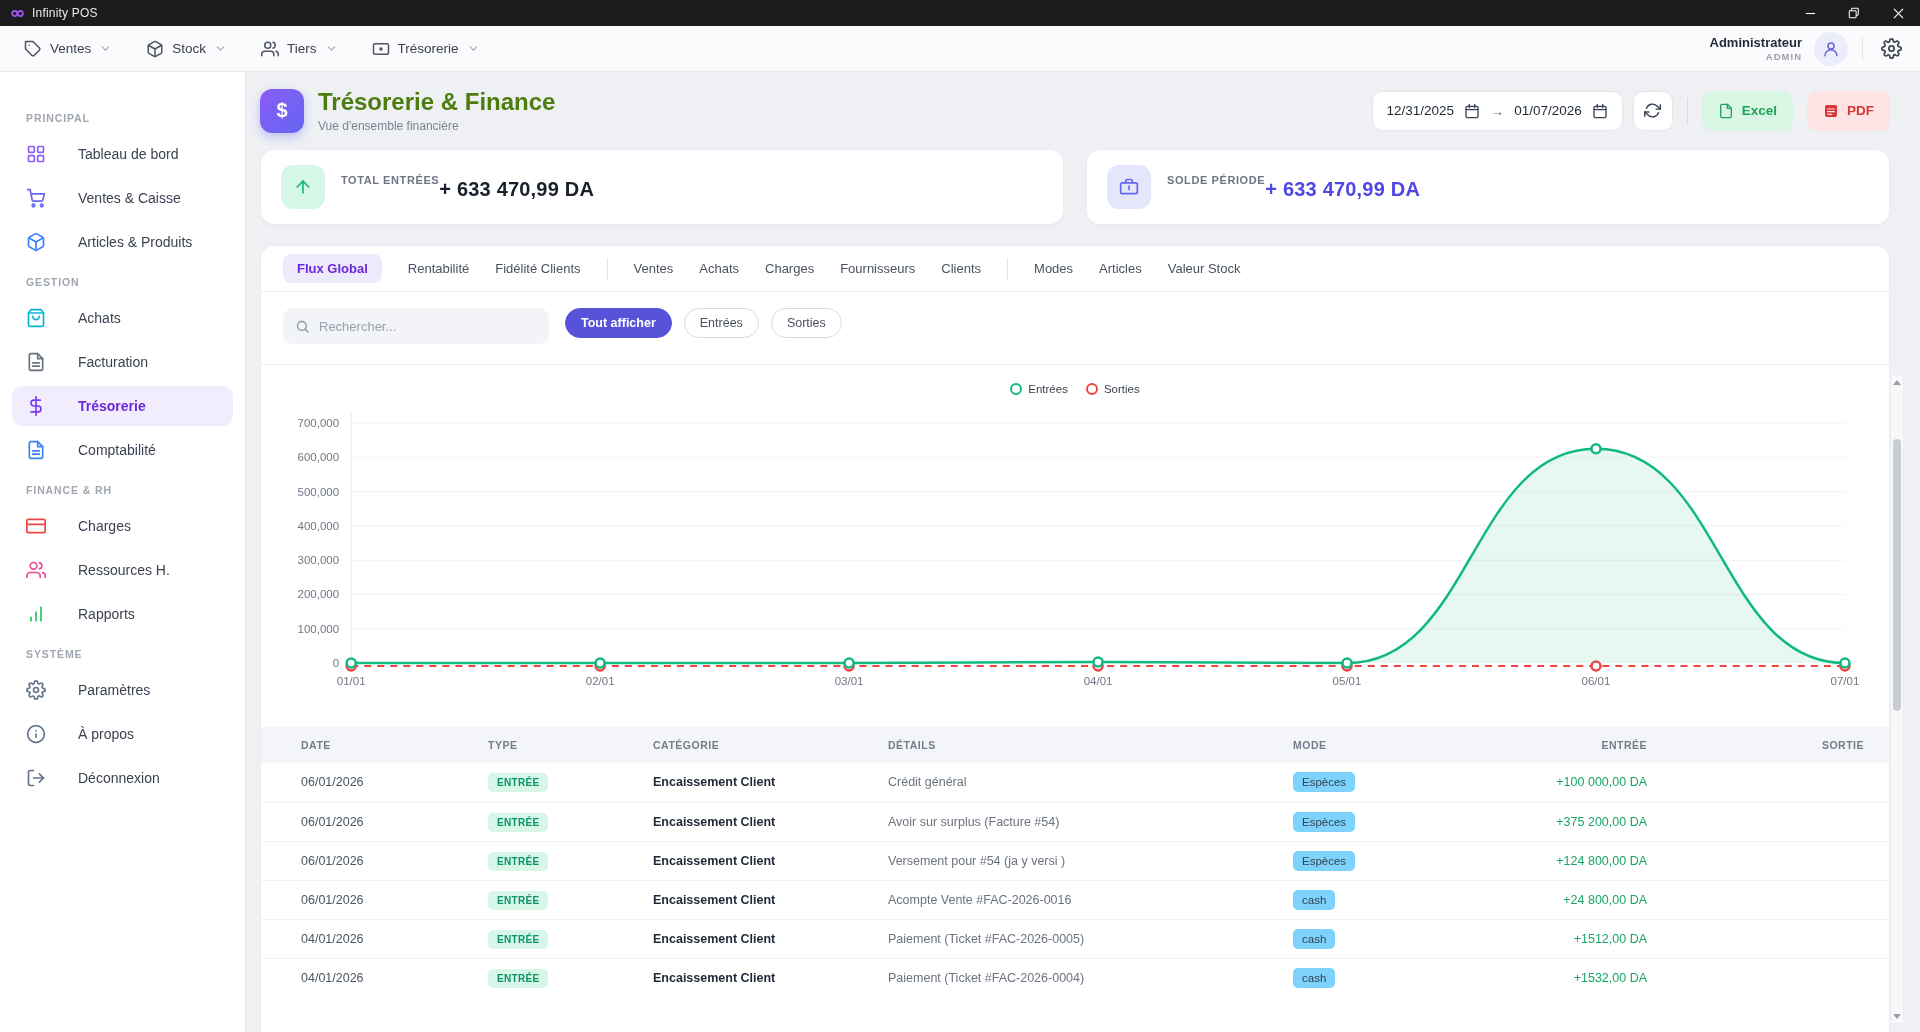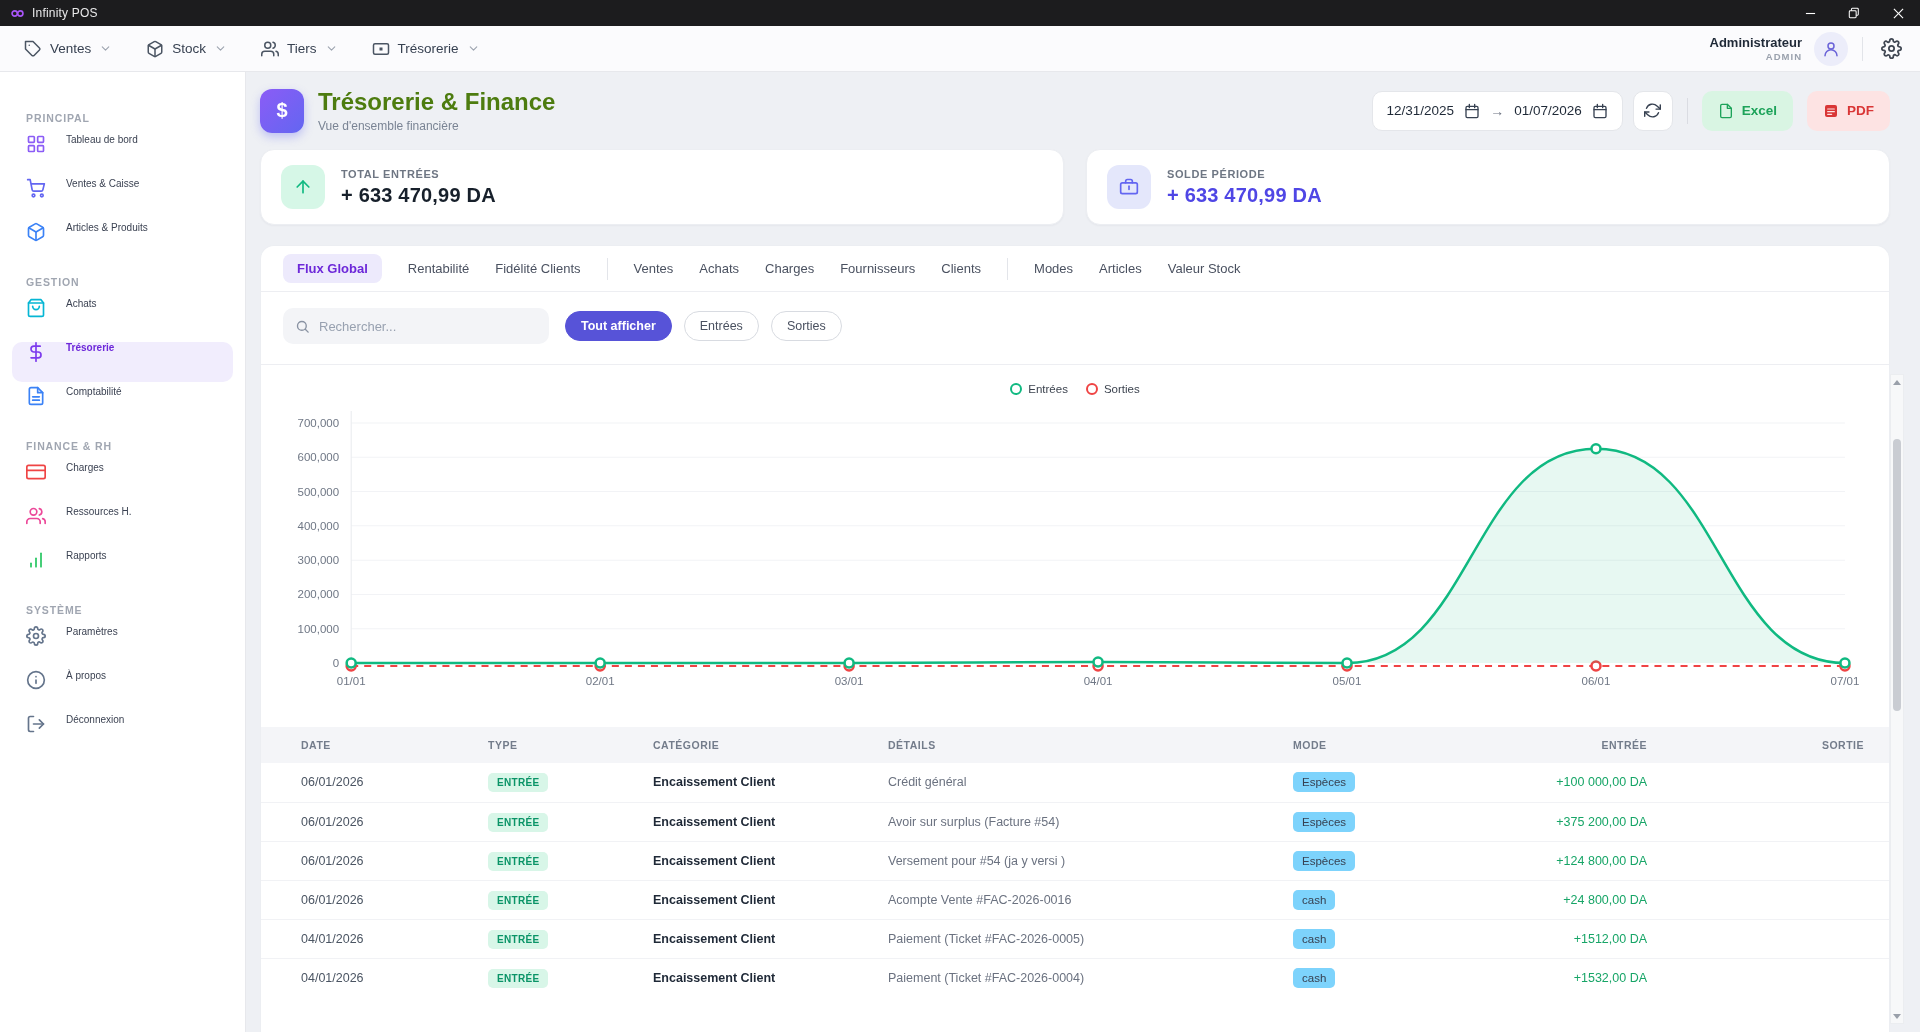--- a/index.html
+++ b/index.html
@@ -24,21 +24,21 @@
   .user-name { font-size:13px; font-weight:bold; color:#1f2937; }
   .user-role { font-size:9.5px; font-weight:bold; color:#9aa1ad; letter-spacing:1px; margin-top:1px; }
   .avatar { width:34px; height:34px; border-radius:50%; background:#ecedfa; display:flex; align-items:center; justify-content:center; color:#6a63d8; }
   .mb-divider { width:1px; height:24px; background:#e2e4e9; margin:0 14px; }
   .gear-btn { color:#3f4652; display:flex; padding:4px; }
 
   
   .app { display:flex; height:960px; }
   .sidebar { width:246px; background:#fff; border-right:1px solid #e7e8ec; padding-top:26px; flex-shrink:0; overflow:hidden; }
   .side-title { margin:14px 4px 10px 26px; font-size:10.5px; font-weight:bold; color:#a0a6b1; letter-spacing:.9px; }
-  .side-item { height:40px; margin:4px 12px; padding:0 14px; border-radius:10px; display:flex; align-items:flex-start; gap:20px; font-size:10px; color:#3b4252; cursor:pointer; }
+  .side-item { height:40px; margin:4px 12px; padding:0 14px; border-radius:10px; display:flex; align-items:center; gap:32px; font-size:14px; color:#3b4252; cursor:pointer; }
   .side-item .sicon { display:flex; }
   .side-item.active { background:#f1edfd; color:#6d28d9; font-weight:bold; }
   .main { flex:1; padding:16px 30px 0 14px; display:flex; flex-direction:column; min-width:0; }
 
   
   .page-header { display:flex; align-items:center; margin-bottom:16px; flex-shrink:0; }
   .ph-icon { width:44px; height:44px; border-radius:12px; background:linear-gradient(135deg,#8b5cf6,#6366f1); color:#fff; display:flex; align-items:center; justify-content:center; font-size:20px; font-weight:bold; box-shadow:0 4px 10px rgba(99,102,241,.35); }
   .ph-titles { margin-left:14px; }
   .ph-title { font-size:24px; font-weight:bold; color:#4d7c0f; }
   .ph-sub { font-size:12px; color:#7a8494; margin-top:3px; }
@@ -49,32 +49,32 @@
   .icon-btn { width:40px; height:40px; background:#fff; border:1px solid #e4e6ea; border-radius:10px; display:flex; align-items:center; justify-content:center; color:#374151; margin-left:10px; }
   .ph-divider { width:1px; height:26px; background:#dadce2; margin:0 14px; }
   .btn-export { height:40px; border-radius:10px; padding:0 16px; display:flex; align-items:center; gap:8px; font-size:13.5px; font-weight:bold; }
   .btn-excel { background:#d9f5e3; color:#1da35a; margin-right:14px; }
   .btn-pdf { background:#fde3e3; color:#d93636; }
 
   
   .stats-row { display:flex; gap:22px; margin-bottom:20px; flex-shrink:0; }
   .stat-card { flex:1; background:#fff; border:1px solid #eceef2; border-radius:14px; padding:15px 20px; display:flex; align-items:center; gap:16px; box-shadow:0 1px 2px rgba(16,24,40,.04); }
   .stat-ico { width:44px; height:44px; border-radius:12px; display:flex; align-items:center; justify-content:center; flex-shrink:0; }
-  .stat-txt { display:flex; flex-direction:column; }
+  .stat-txt { display:flex; flex-direction:row; }
   .stat-label { font-size:11px; font-weight:bold; color:#6e7683; letter-spacing:.6px; }
   .stat-value { font-size:20px; font-weight:bold; margin-top:4px; letter-spacing:.2px; }
 
   
   .panel { flex:1; background:#fff; border:1px solid #eceef2; border-bottom:none; border-radius:14px 14px 0 0; min-height:0; overflow:hidden; }
   .tabs { display:flex; align-items:center; gap:26px; padding:8px 22px; border-bottom:1px solid #edeef2; }
   .tab { font-size:13px; color:#4a5160; padding:7px 0; white-space:nowrap; }
   .tab.active { background:#edeafc; color:#6d28d9; font-weight:bold; padding:7px 14px; border-radius:8px; }
   .tab-divider { width:1px; height:22px; background:#e3e5ea; }
 
-  .filterbar { display:flex; align-items:center; padding:16px 22px 20px 22px; border-bottom:1px solid #edeef2; }
+  .filterbar { display:flex; align-items:flex-start; padding:16px 22px 20px 22px; border-bottom:1px solid #edeef2; }
   .search { width:266px; height:36px; background:#f3f4f7; border-radius:10px; display:flex; align-items:center; gap:9px; padding:0 12px; margin-right:16px; color:#8a93a3; }
   .search input { flex:1; border:none; background:transparent; outline:none; font-size:13px; color:#374151; }
   .search input::placeholder { color:#98a1b0; }
   .filter-pills { display:flex; align-items:center; gap:12px; }
   .pill { height:30px; border-radius:15px; padding:0 15px; font-size:12.5px; color:#4a5160; background:#fff; border:1px solid #d8dbe1; }
   .pill.active { background:#5753d8; border-color:#5753d8; color:#fff; font-weight:bold; }
 
   
   .chart-block { padding:12px 20px 0 20px; }
   .legend { display:flex; justify-content:center; align-items:center; gap:18px; font-size:11.5px; color:#3c434f; margin:6px 0 2px 0; }
@@ -243,20 +243,31 @@
         <div class="side-title" data-name="sidebar-section-title">GESTION</div>
         <div class="side-item" data-name="sidebar-item-achats">
           <span class="sicon" style="color:#06b6d4" data-name="bag-icon-wrap">
             <svg data-name="bag-icon" width="20" height="20" viewBox="0 0 24 24" fill="none" stroke="currentColor" stroke-width="2" stroke-linecap="round" stroke-linejoin="round">
               <path d="M6 2 3 6v14a2 2 0 0 0 2 2h14a2 2 0 0 0 2-2V6l-3-4z"></path>
               <path d="M3 6h18"></path>
               <path d="M16 10a4 4 0 0 1-8 0"></path>
             </svg>
           </span>
           <span class="slabel" data-name="sidebar-item-label">Achats</span>
+        </div>
+        <div class="side-item" data-name="sidebar-item-facturation">
+          <span class="sicon" style="color:#6b7280" data-name="file-icon-wrap">
+            <svg data-name="file-icon" width="20" height="20" viewBox="0 0 24 24" fill="none" stroke="currentColor" stroke-width="2" stroke-linecap="round" stroke-linejoin="round">
+              <path d="M14 2H6a2 2 0 0 0-2 2v16a2 2 0 0 0 2 2h12a2 2 0 0 0 2-2V8z"></path>
+              <path d="M14 2v6h6"></path>
+              <path d="M16 13H8"></path>
+              <path d="M16 17H8"></path>
+            </svg>
+          </span>
+          <span class="slabel" data-name="sidebar-item-label">Facturation</span>
         </div>
         <div class="side-item active" data-name="sidebar-item-tresorerie">
           <span class="sicon" style="color:#7c3aed" data-name="dollar-icon-wrap">
             <svg data-name="dollar-icon" width="20" height="20" viewBox="0 0 24 24" fill="none" stroke="currentColor" stroke-width="2" stroke-linecap="round" stroke-linejoin="round">
               <path d="M12 1v22"></path>
               <path d="M17 5H9.5a3.5 3.5 0 0 0 0 7h5a3.5 3.5 0 0 1 0 7H6"></path>
             </svg>
           </span>
           <span class="slabel" data-name="sidebar-item-label">Trésorerie</span>
         </div>

